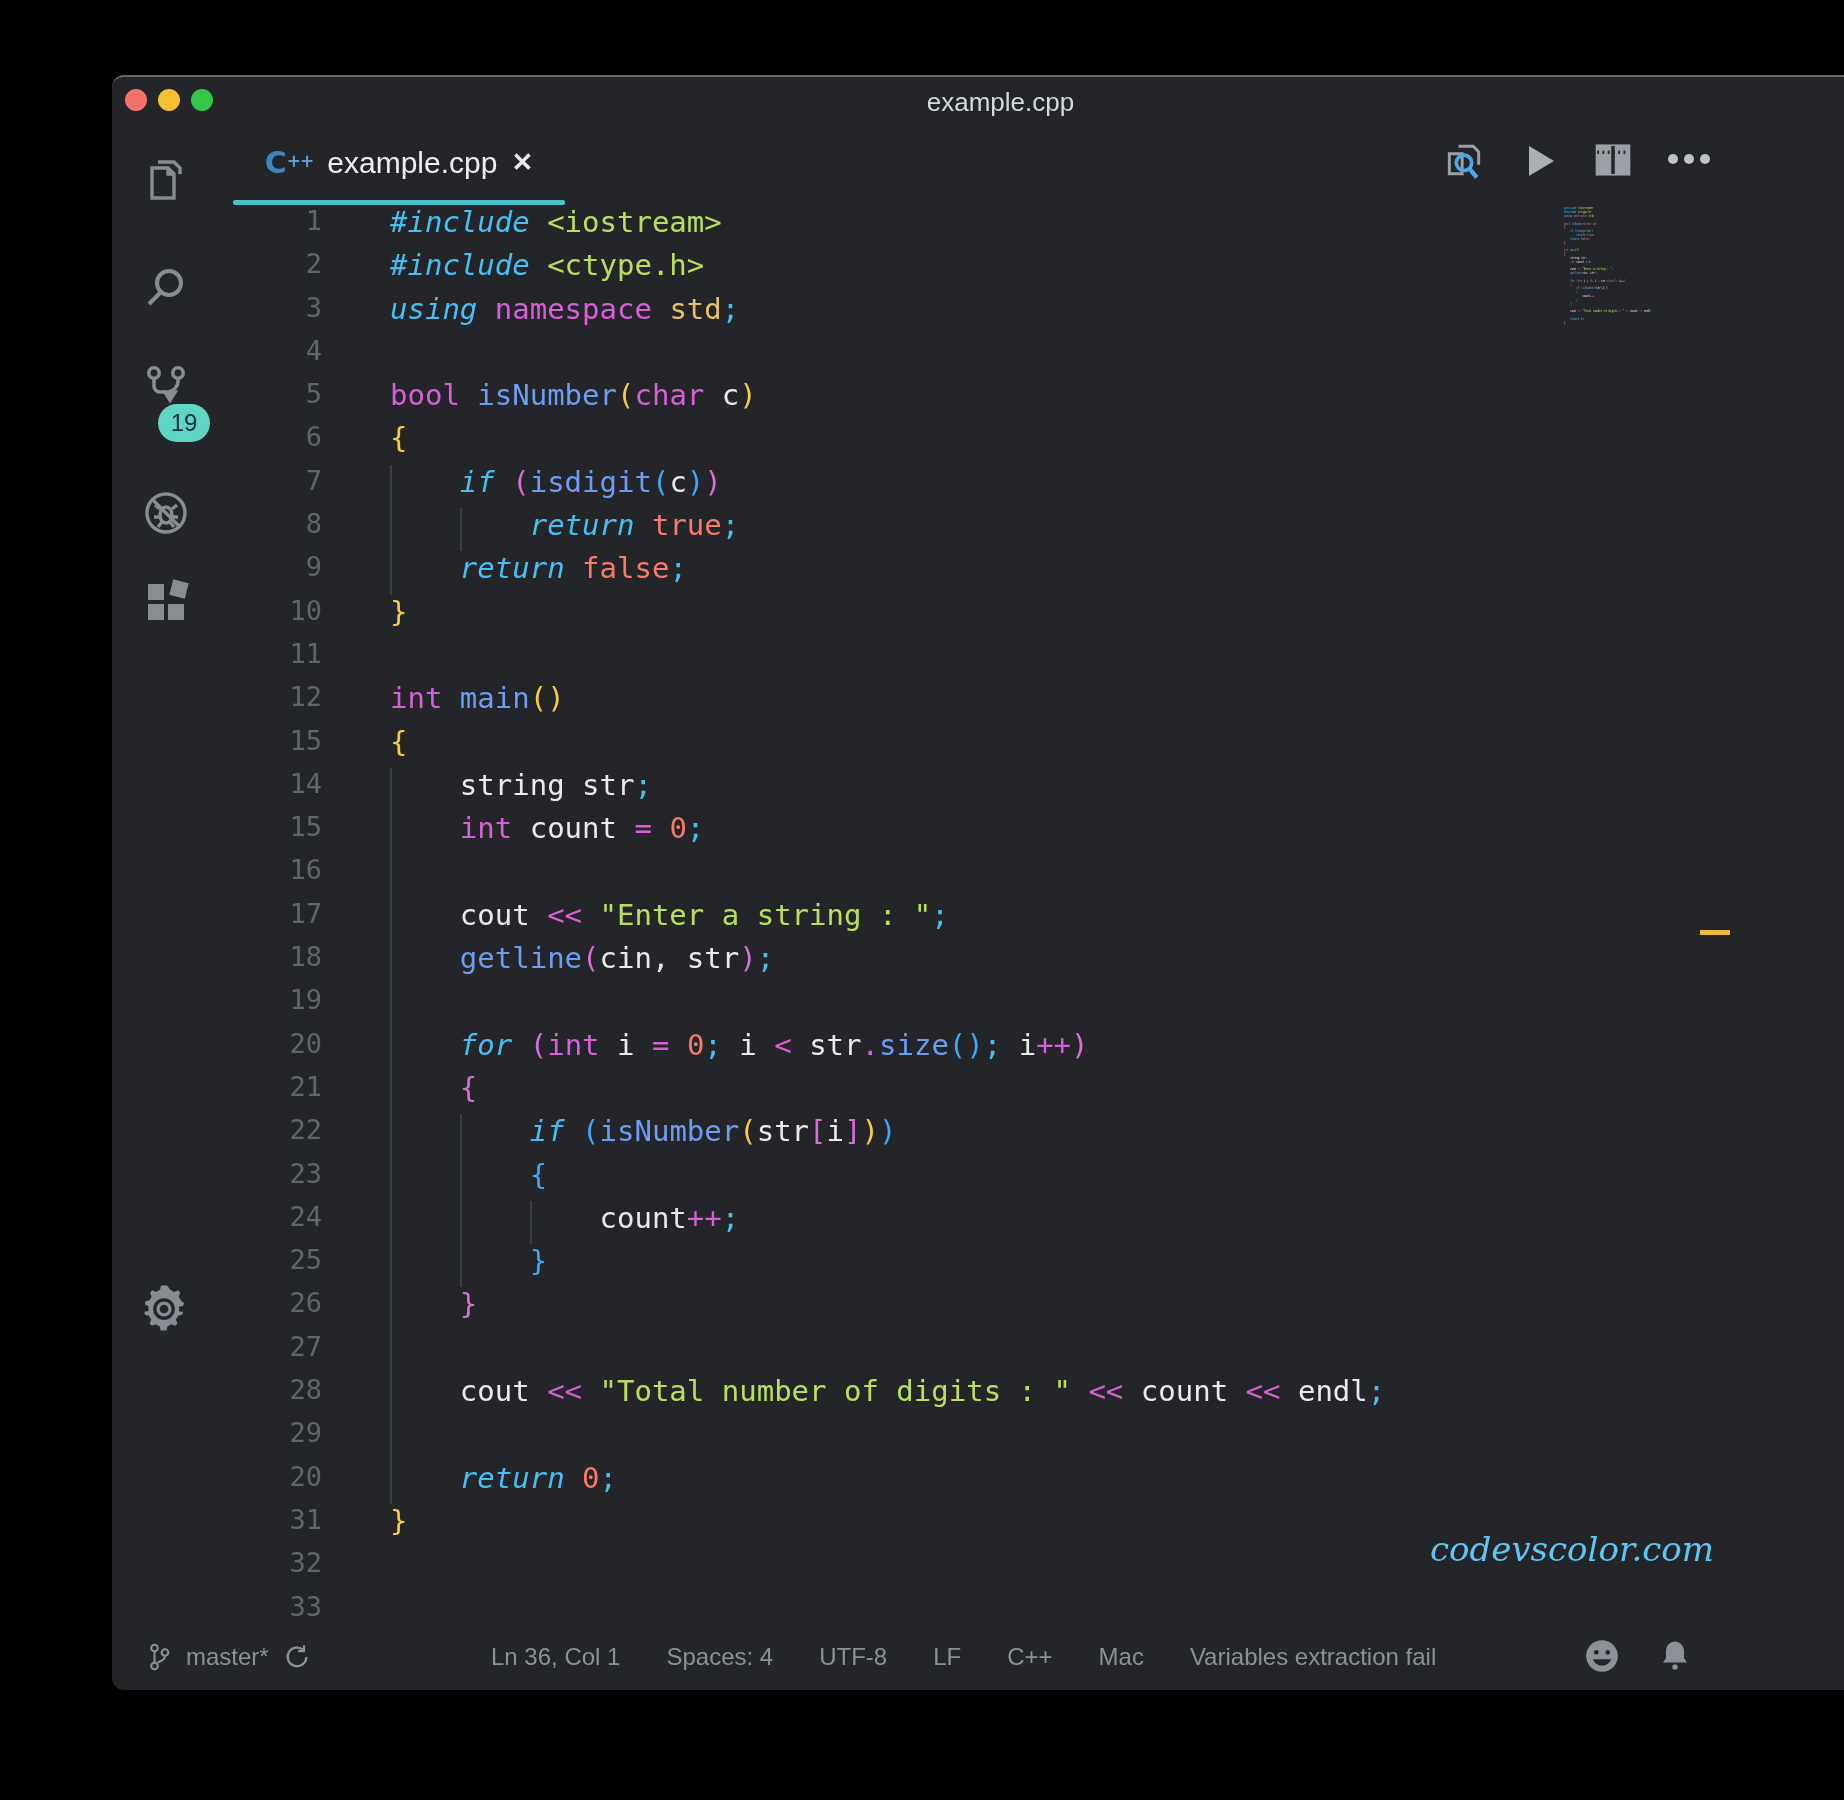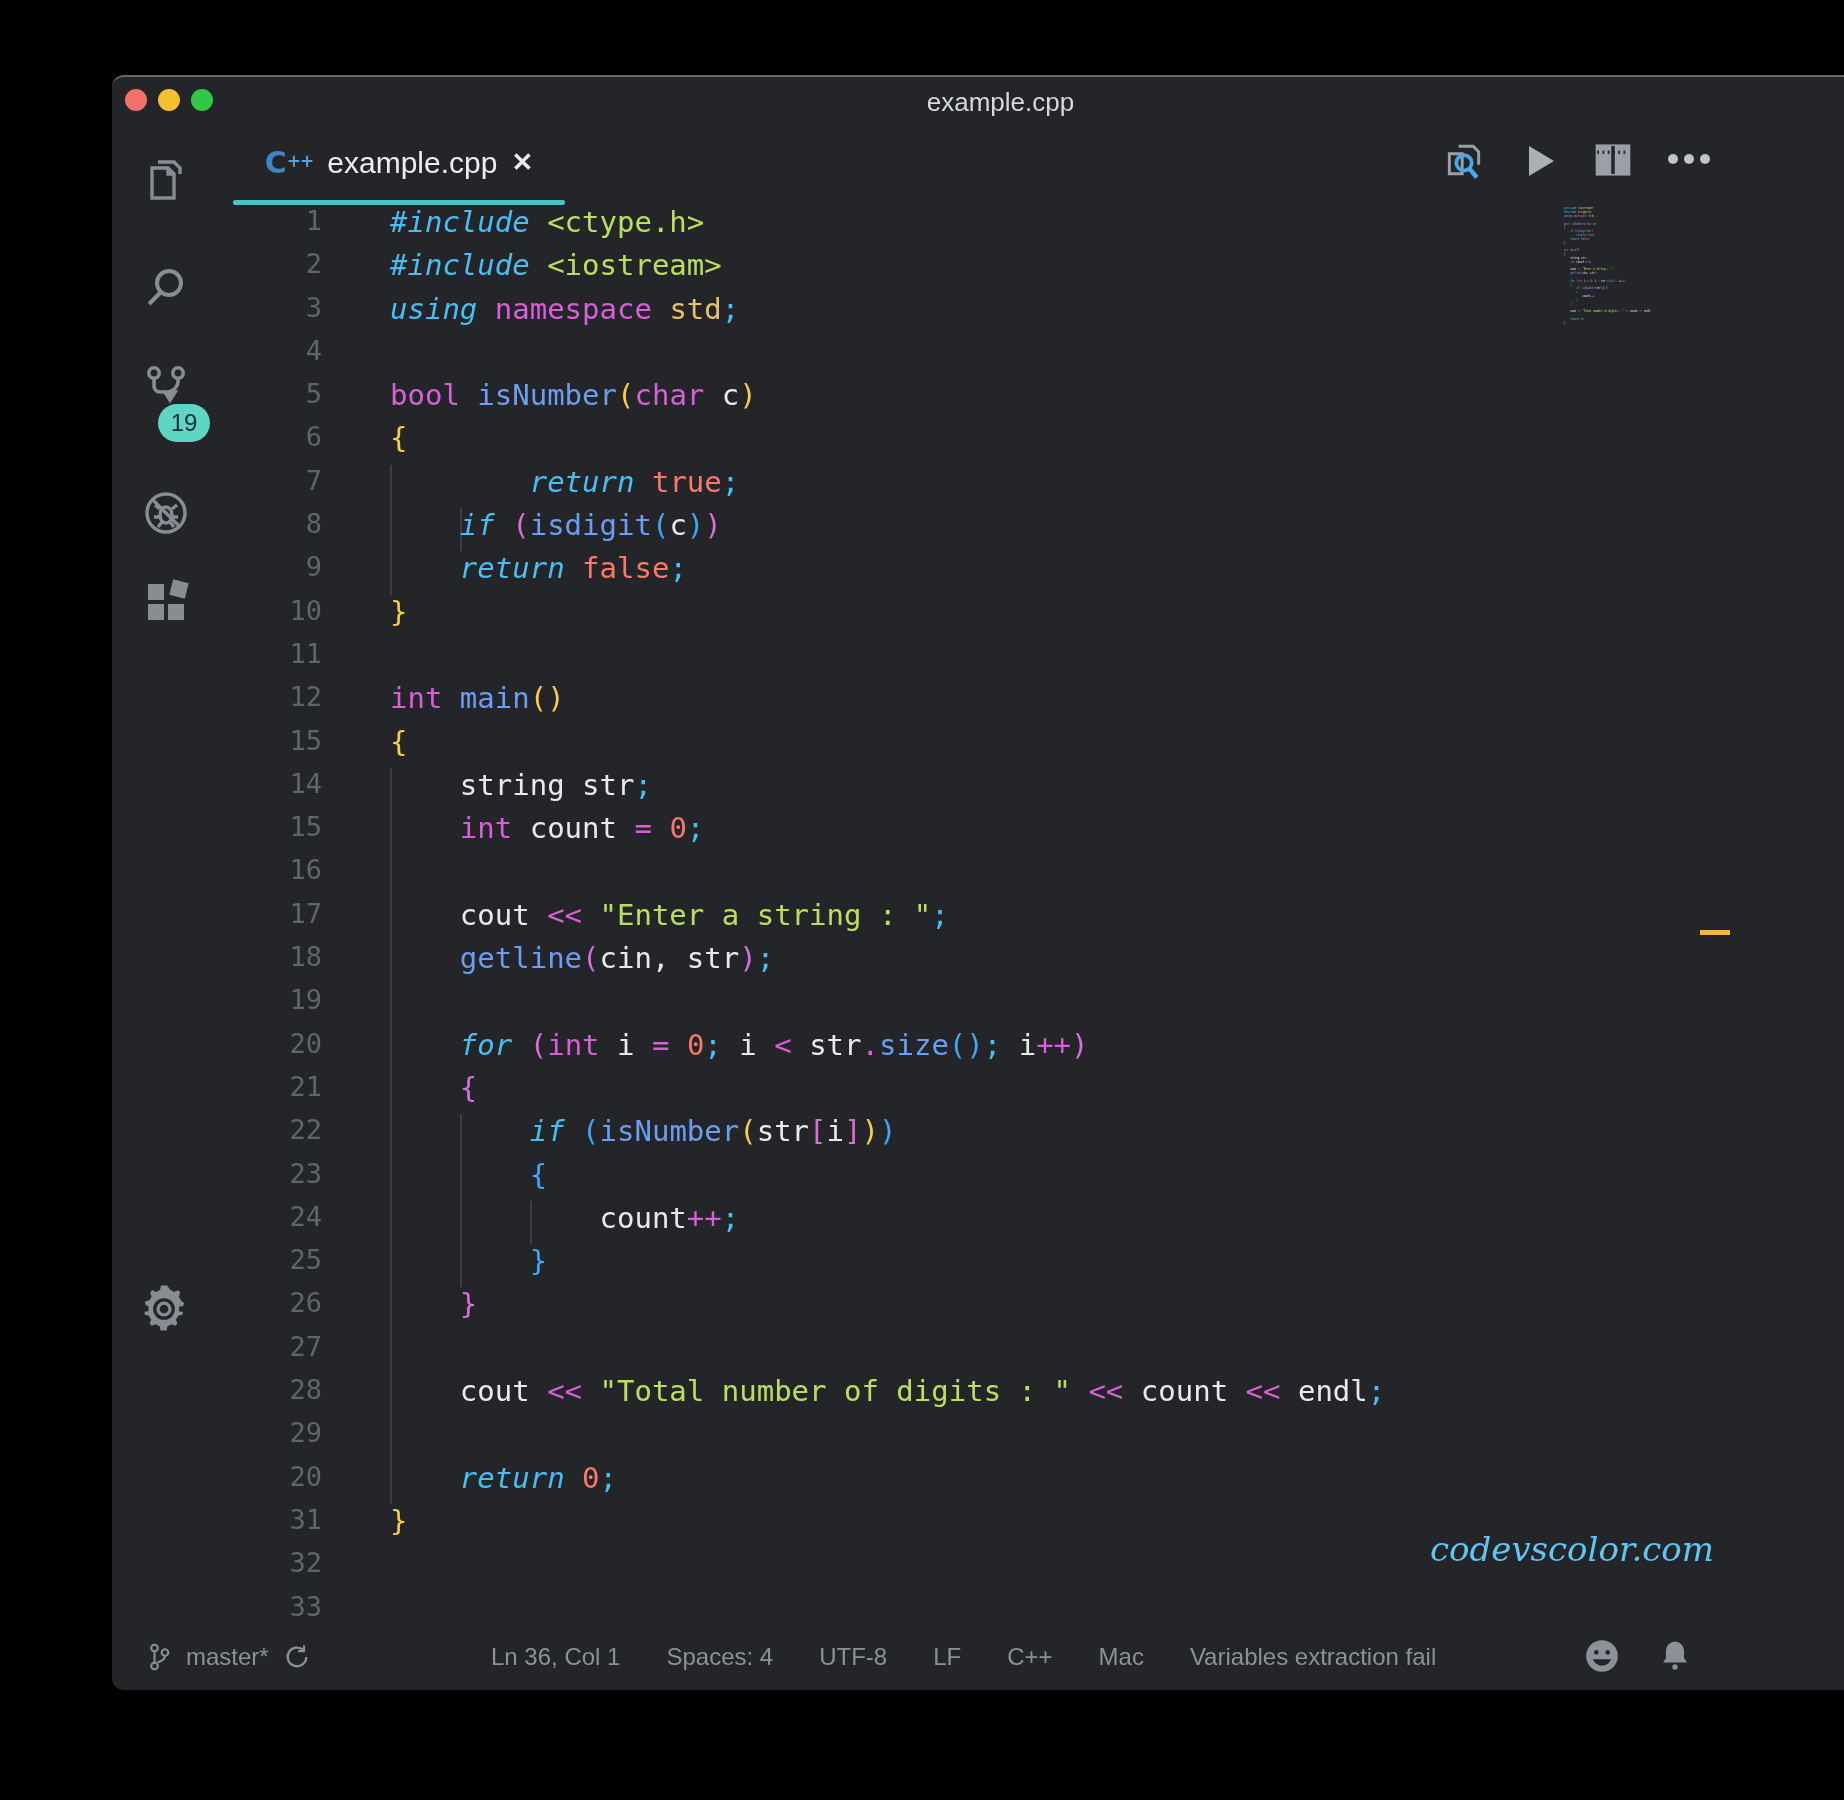--- a/index.html
+++ b/index.html
@@ -184,28 +184,28 @@
         <div class="ln">26</div>
         <div class="ln">27</div>
         <div class="ln">28</div>
         <div class="ln">29</div>
         <div class="ln">20</div>
         <div class="ln">31</div>
         <div class="ln">32</div>
         <div class="ln">33</div>
       </div>
     <div class="code">
+        <div class="cl"><span class="tk-kw">#include</span><span class="tk-w"> </span><span class="tk-st">&lt;iostream&gt;</span></div>
         <div class="cl"><span class="tk-kw">#include</span><span class="tk-w"> </span><span class="tk-st">&lt;ctype.h&gt;</span></div>
-        <div class="cl"><span class="tk-kw">#include</span><span class="tk-w"> </span><span class="tk-st">&lt;iostream&gt;</span></div>
         <div class="cl"><span class="tk-kw">using</span><span class="tk-w"> </span><span class="tk-pk">namespace</span><span class="tk-w"> </span><span class="tk-gd">std</span><span class="tk-cy">;</span></div>
         <div class="cl"></div>
         <div class="cl"><span class="tk-pk">bool</span><span class="tk-w"> </span><span class="tk-fn">isNumber</span><span class="tk-b1">(</span><span class="tk-pk">char</span><span class="tk-w"> c</span><span class="tk-b1">)</span></div>
         <div class="cl"><span class="tk-b1">{</span></div>
+        <div class="cl"><span class="tk-w">    </span><span class="tk-kw">if</span><span class="tk-w"> </span><span class="tk-b2">(</span><span class="tk-fn">isdigit</span><span class="tk-b3">(</span><span class="tk-w">c</span><span class="tk-b3">)</span><span class="tk-b2">)</span></div>
         <div class="cl"><span class="tk-w">        </span><span class="tk-kw">return</span><span class="tk-w"> </span><span class="tk-nm">true</span><span class="tk-cy">;</span></div>
-        <div class="cl"><span class="tk-w">    </span><span class="tk-kw">if</span><span class="tk-w"> </span><span class="tk-b2">(</span><span class="tk-fn">isdigit</span><span class="tk-b3">(</span><span class="tk-w">c</span><span class="tk-b3">)</span><span class="tk-b2">)</span></div>
         <div class="cl"><span class="tk-w">    </span><span class="tk-kw">return</span><span class="tk-w"> </span><span class="tk-nm">false</span><span class="tk-cy">;</span></div>
         <div class="cl"><span class="tk-b1">}</span></div>
         <div class="cl"></div>
         <div class="cl"><span class="tk-pk">int</span><span class="tk-w"> </span><span class="tk-fn">main</span><span class="tk-b1">()</span></div>
         <div class="cl"><span class="tk-b1">{</span></div>
         <div class="cl"><span class="tk-w">    string str</span><span class="tk-cy">;</span></div>
         <div class="cl"><span class="tk-w">    </span><span class="tk-pk">int</span><span class="tk-w"> count </span><span class="tk-pk">=</span><span class="tk-w"> </span><span class="tk-nm">0</span><span class="tk-cy">;</span></div>
         <div class="cl"></div>
         <div class="cl"><span class="tk-w">    cout </span><span class="tk-pk">&lt;&lt;</span><span class="tk-w"> </span><span class="tk-st">"Enter a string : "</span><span class="tk-cy">;</span></div>
         <div class="cl"><span class="tk-w">    </span><span class="tk-fn">getline</span><span class="tk-b2">(</span><span class="tk-w">cin, str</span><span class="tk-b2">)</span><span class="tk-cy">;</span></div>

